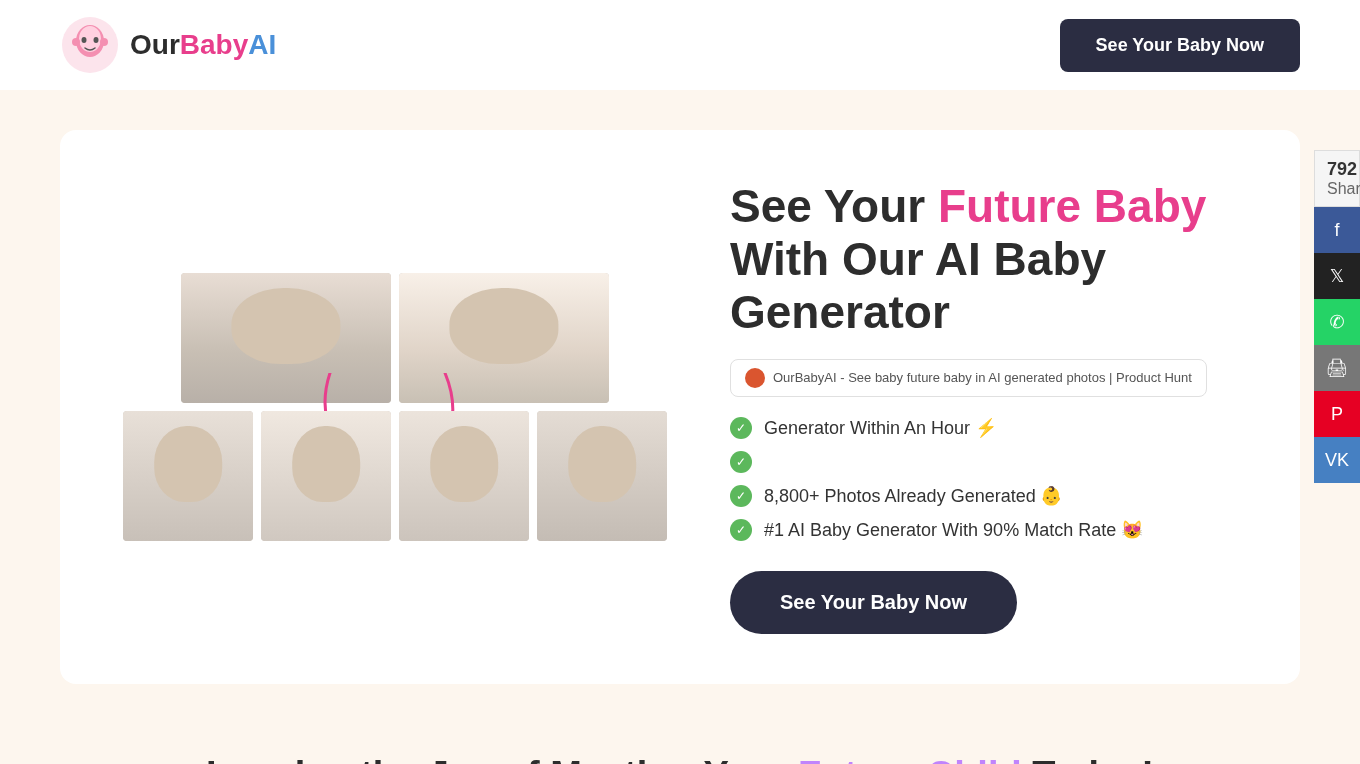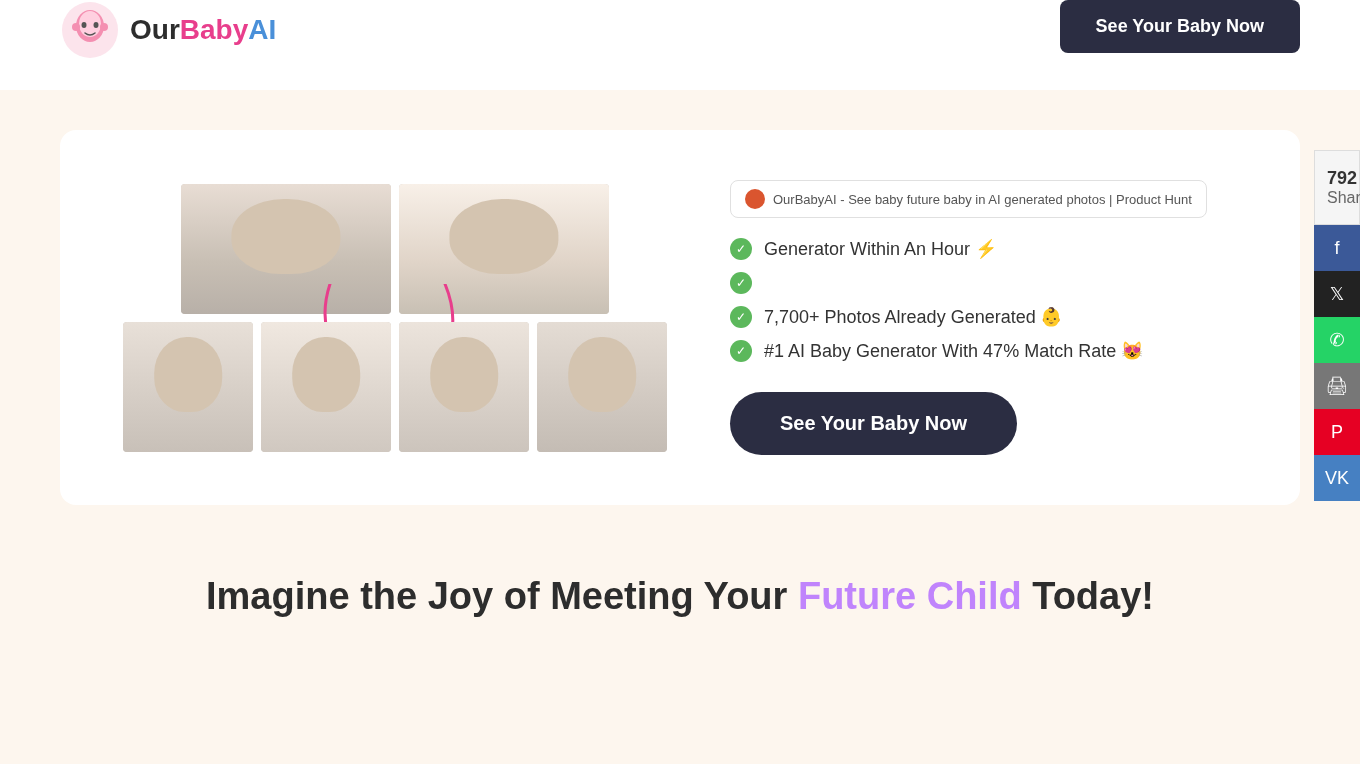--- a/index.html
+++ b/index.html
@@ -8,21 +8,21 @@
       background: #fdf6ee;
       min-height: 764px;
       width: 1360px;
       overflow-x: hidden;
     }
 
     
     .header {
       background: white;
       display: flex;
-      align-items: flex-start;
+      align-items: center;
       justify-content: space-between;
       padding: 0 60px;
       height: 90px;
       box-shadow: 0 1px 4px rgba(0,0,0,0.06);
     }
     .logo-area {
       display: flex;
       align-items: center;
       gap: 10px;
     }
@@ -226,21 +226,21 @@
       display: flex;
       flex-direction: column;
       align-items: center;
       gap: 0;
       z-index: 100;
     }
     .share-count-box {
       background: #f5f5f5;
       border: 1px solid #ddd;
       text-align: center;
-      padding: 17px 12px;
+      padding: 8px 12px;
       width: 46px;
     }
     .share-count-number {
       font-size: 18px;
       font-weight: 700;
       color: #333;
       display: block;
     }
     .share-count-label {
       font-size: 16px;
@@ -340,41 +340,44 @@
         <div class="face-photo child child3" style="width:130px;height:130px;">
           <div class="portrait" style="background: linear-gradient(180deg, #ece4dc 0%, #ccc4bc 100%);"></div>
         </div>
         <div class="face-photo child child4" style="width:130px;height:130px;">
           <div class="portrait" style="background: linear-gradient(180deg, #e4dcd4 0%, #c4bcb4 100%);"></div>
         </div>
       </div>
     </div>
 
     <div class="hero-content">
+      <h1 class="hero-title">
+        <span>See Your </span><span class="highlight-pink">Future Baby</span><span> With Our AI Baby Generator</span>
+      </h1>
 
       <a class="product-hunt-badge" href="#">
         <span class="ph-logo"></span>
         <span>OurBabyAI - See baby future baby in AI generated photos | Product Hunt</span>
       </a>
 
       <ul class="feature-list">
         <li>
           <span class="check-icon">✓</span>
           <span>Generator Within An Hour ⚡</span>
         </li>
         <li>
           <span class="check-icon">✓</span>
         </li>
         <li>
           <span class="check-icon">✓</span>
-          <span>7,700+ Photos Already Generated 👶</span>
+          <span>8,800+ Photos Already Generated 👶</span>
         </li>
         <li>
           <span class="check-icon">✓</span>
-          <span>#1 AI Baby Generator With 47% Match Rate 😻</span>
+          <span>#1 AI Baby Generator With 90% Match Rate 😻</span>
         </li>
       </ul>
 
       <button class="cta-button-main">See Your Baby Now</button>
     </div>
   </div>
 
   <div class="bottom-text">
     <span>Imagine the Joy of Meeting Your </span><span class="highlight-purple">Future Child</span><span> Today!</span>
   </div>

